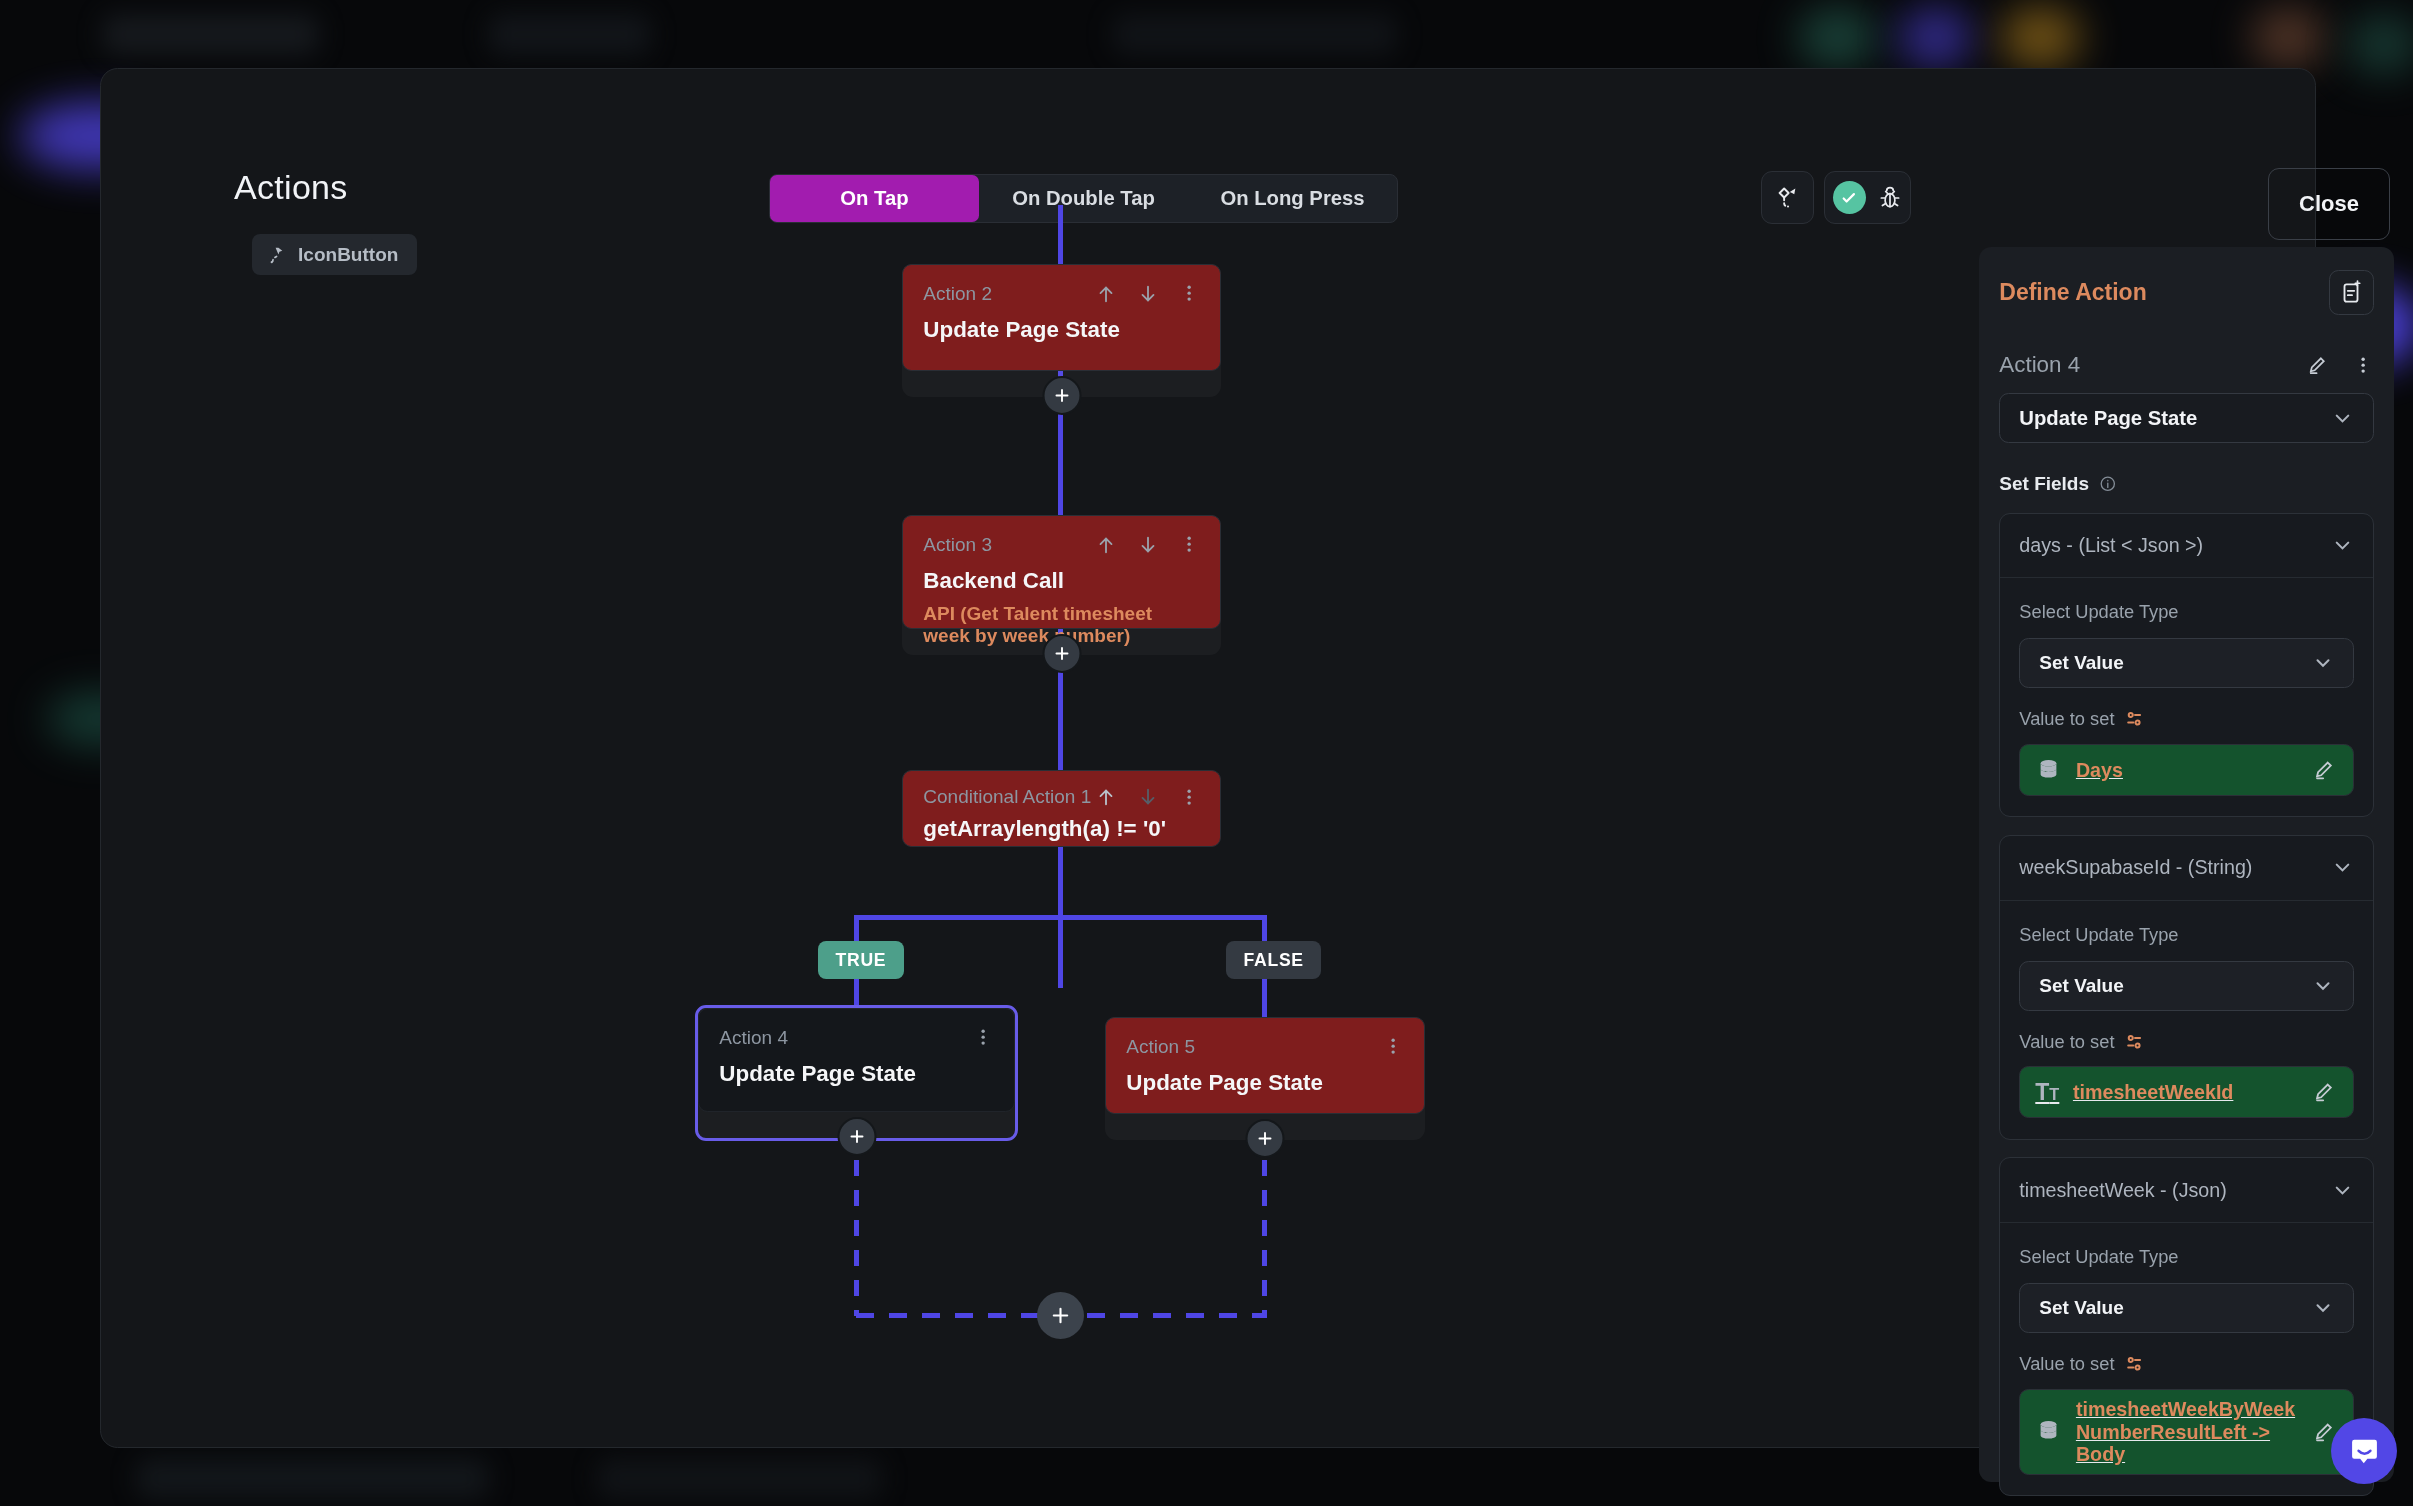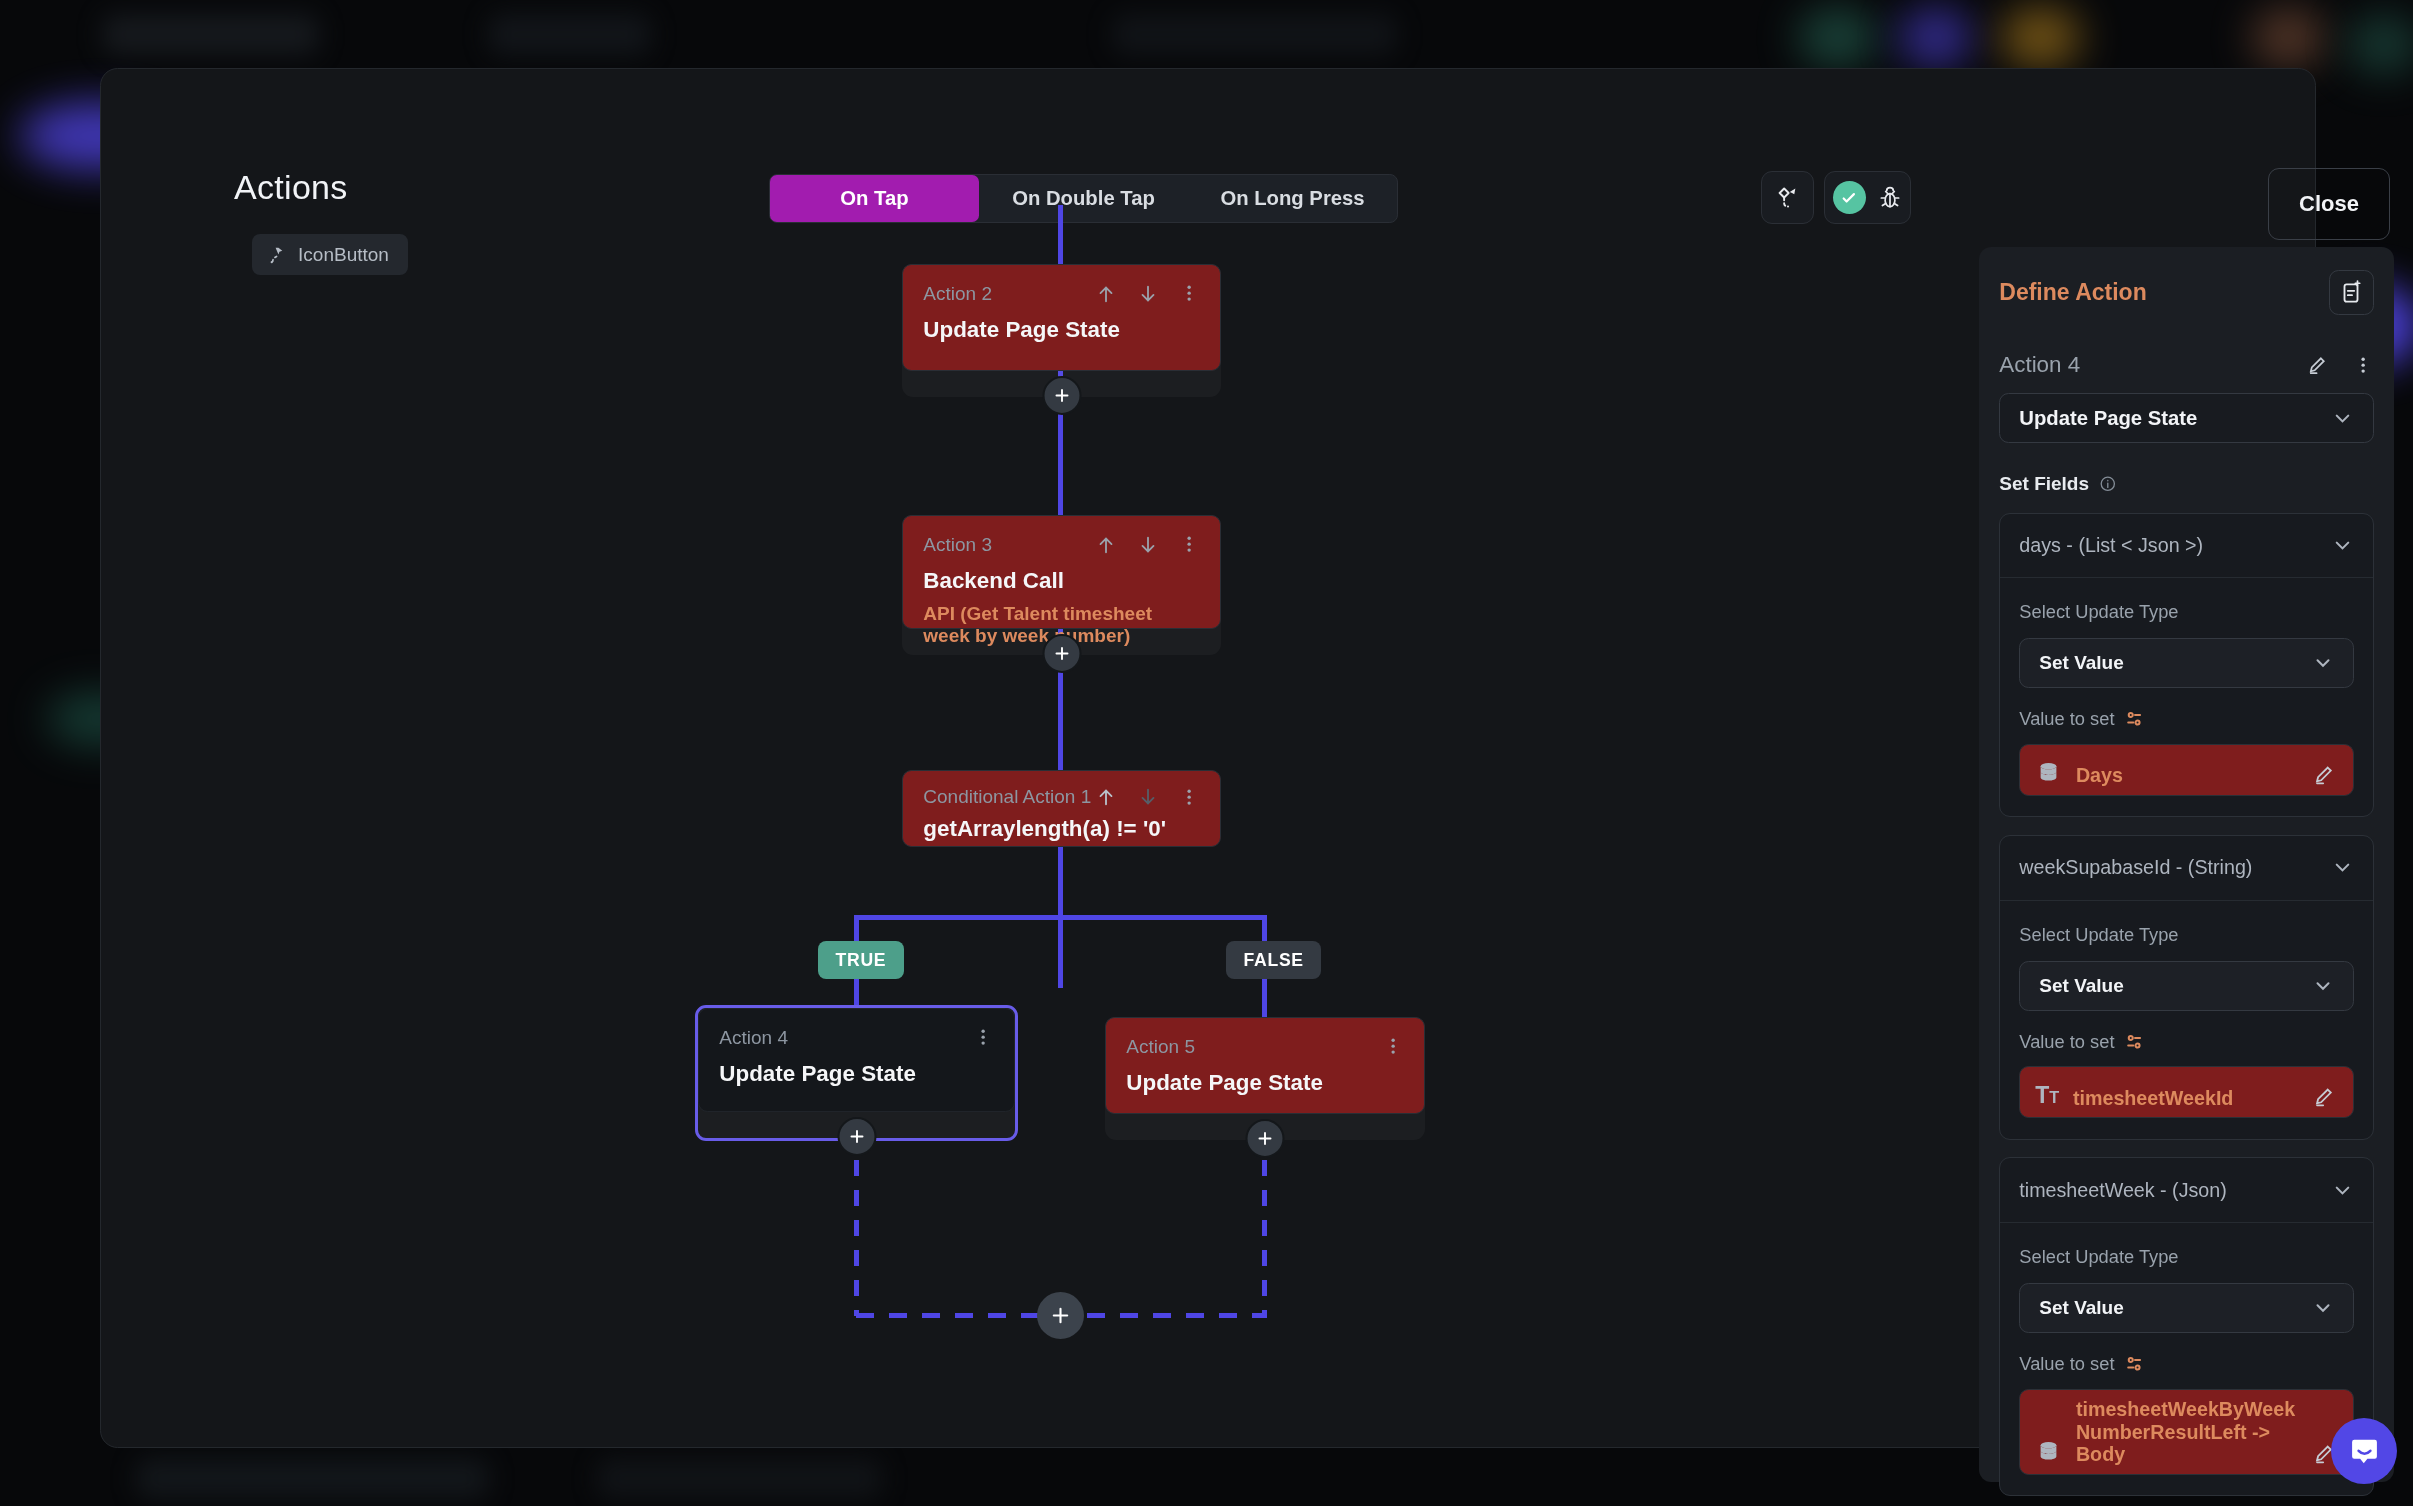--- a/index.html
+++ b/index.html
@@ -16,21 +16,21 @@
 
   
   .modal {
     position:absolute; left:100px; top:68px; width:2216px; height:1380px;
     background:#141619; border:1.4px solid #24282d; border-radius:17.6px;
   }
   .modal-title { position:absolute; left:133px; top:99px; font-size:34px; font-weight:normal; color:#f2f4f7; letter-spacing:0.3px; }
   .chip {
     position:absolute; left:151px; top:165px; height:41px; padding:0 19px 0 13.6px;
     display:flex; align-items:center; gap:9.5px;
-    background:#24282e; border-radius:8.1px; color:#b6bdc6; font-size:19px; font-weight:400;
+    background:#24282e; border-radius:8.1px; color:#b6bdc6; font-size:19px; font-weight:700;
   }
   .tabs {
     position:absolute; left:668px; top:105px; width:629px; height:49px;
     background:#1d2127; border:0.7px solid #2a2e35; border-radius:8.1px;
     display:flex; align-items:stretch;
   }
   .tab { flex:1; display:flex; align-items:center; justify-content:center; font-size:20.3px; font-weight:bold; color:#d9dde2; border-radius:6.8px; cursor:pointer; }
   .tab.active { background:#a21caf; color:#ffffff; }
   .toolbar-btn {
     position:absolute; top:102px; height:53px; border-radius:11px;
@@ -104,22 +104,22 @@
   .small-label { font-size:18.3px; color:#99a2ac; display:flex; align-items:center; gap:9.5px; }
   .sec-label { margin-top:30px; font-size:19px; font-weight:bold; color:#e8ebef; display:flex; align-items:center; gap:9.5px; }
 
   .field-card {
     margin-top:17.6px; background:#171a1f; border:1px solid #2c3138; border-radius:11px;
   }
   .fc-head { display:flex; align-items:center; padding:20.3px 19px; cursor:pointer; }
   .fc-name { flex:1; font-size:19.7px; color:#aeb5bf; }
   .fc-body { border-top:1px solid #262b31; padding:23px 19px 20.3px; }
   .value-box {
-    margin-top:13.6px; min-height:52px; background:#7f1d1d; border:1px solid #2b3037; border-radius:9.5px;
-    display:flex; align-items:flex-end; gap:13.6px; padding:8.1px 15px;
+    margin-top:13.6px; min-height:52px; background:#14532d; border:1px solid #2b3037; border-radius:9.5px;
+    display:flex; align-items:center; gap:13.6px; padding:8.1px 15px;text-decoration:underline;
   }
   .value-text { flex:1; font-size:19.7px; font-weight:bold; color:#dd8a5e; line-height:1.15; word-break:break-word; }
   .vlabel { margin-top:20.3px; }
 
   
   .chat-fab {
     position:absolute; left:2331px; top:1418px; width:66px; height:66px; border-radius:50%;
     background:#5247e6; display:flex; align-items:center; justify-content:center; cursor:pointer; z-index:20;
   }
   svg { display:block; }

